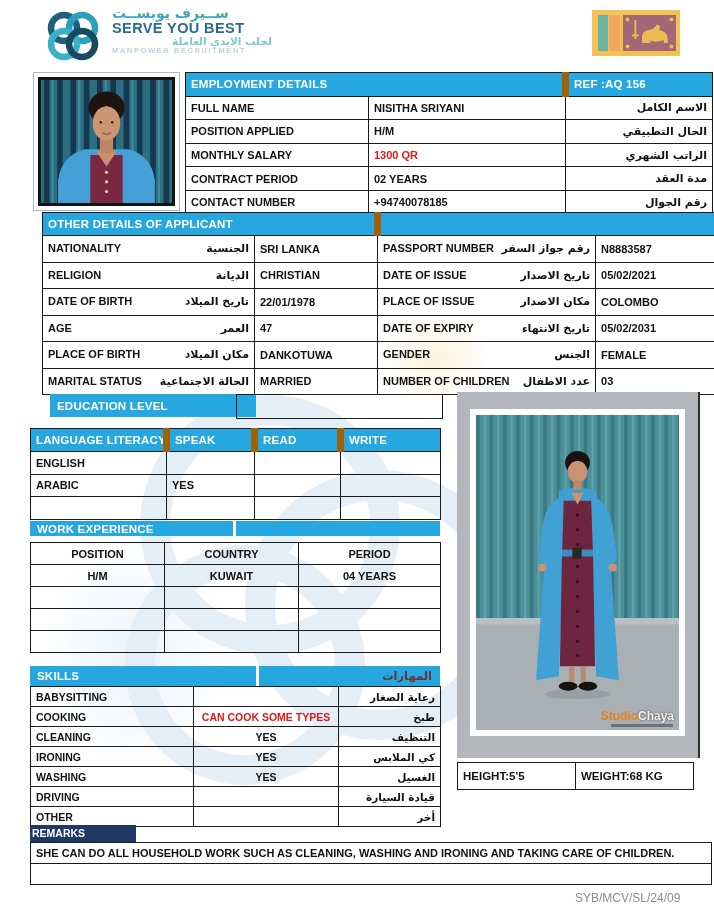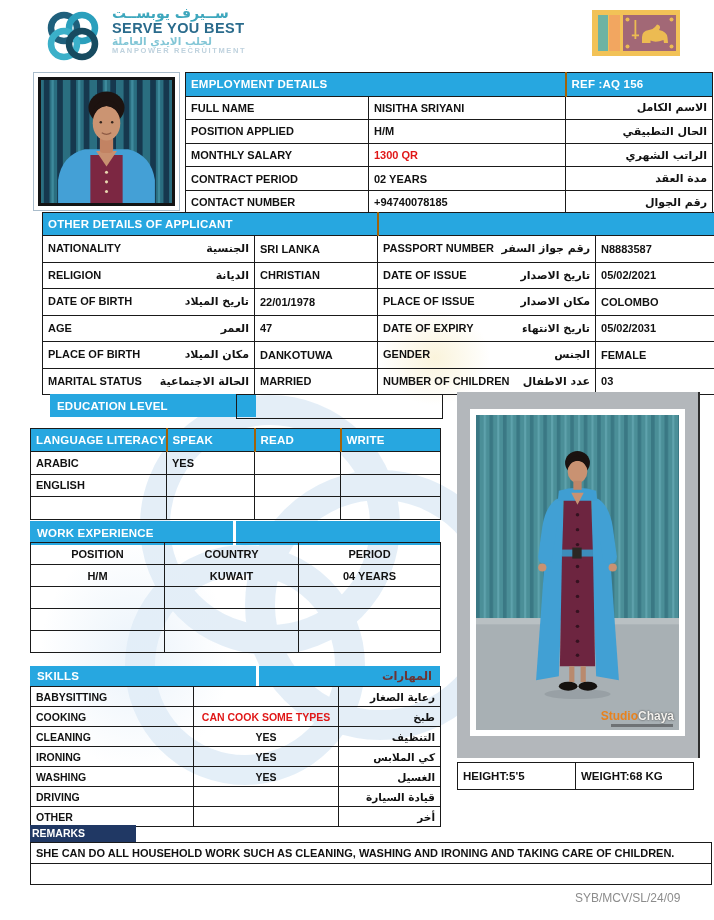--- a/index.html
+++ b/index.html
@@ -10,28 +10,28 @@
   .blob-y{position:absolute;left:380px;top:310px;width:110px;height:95px;z-index:0;
           background:radial-gradient(closest-side,#f7ecc4,rgba(247,236,196,0));opacity:.6;}
   .blob-b{position:absolute;left:40px;top:540px;width:190px;height:230px;z-index:0;
           background:radial-gradient(closest-side,#e2eef9,rgba(226,238,249,0));opacity:.7;}
   .sec{position:absolute;z-index:1;}
   
   .logo-icon{position:absolute;left:38px;top:7px;width:70px;height:56px;}
   .logo-text{position:absolute;left:112px;top:6px;width:220px;line-height:1.05;}
   .logo-ar1{font-family:"DejaVu Sans",sans-serif;font-weight:700;font-size:14px;color:#3ea7bd;}
   .logo-en1{font-weight:700;font-size:14.5px;color:#2a6b8c;letter-spacing:.4px;}
-  .logo-ar2{font-family:"DejaVu Sans",sans-serif;font-weight:700;font-size:10.5px;color:#82c6d6;}
+  .logo-ar2{font-family:"DejaVu Sans",sans-serif;font-weight:700;font-size:10.5px;color:#82c6d6;text-align:center;}
   .logo-en2{font-weight:700;font-size:7.5px;color:#bfd2de;letter-spacing:1.6px;}
   .flag{position:absolute;left:592px;top:10px;width:88px;height:46px;}
   
   table{border-collapse:collapse;table-layout:fixed;}
   td{border:1.5px solid #1a1a1a;font-weight:700;font-size:11px;color:#111;padding:0 5px;background:transparent;overflow:hidden;white-space:nowrap;}
   .th{background:#27a7e0;color:#fff;font-size:11.5px;letter-spacing:.2px;}
-  .wdiv{border-right:2px solid #a16207;}
+  .wdiv{border-right:7px solid #a16207;}
   .ar{font-family:"DejaVu Sans",sans-serif;font-weight:700;font-size:11px;}
   .red{color:#e01717;}
   .ctr{text-align:center;}
   .rgt{text-align:right;}
   .split .en{float:left;}
   .split .arr{float:right;font-family:"DejaVu Sans",sans-serif;}
   
   .bar{position:absolute;background:#27a7e0;color:#fff;font-weight:700;font-size:11.5px;letter-spacing:.2px;z-index:1;}
   .bar .t{position:absolute;left:7px;top:50%;transform:translateY(-52%);}
   .bar .gap{position:absolute;top:0;bottom:0;width:3px;background:#fff;}
@@ -288,41 +288,41 @@
         <col style="width:100px">
       </colgroup>
     <tbody>
         <tr>
       <td class="th wdiv">LANGUAGE LITERACY</td>
       <td class="th wdiv">SPEAK</td>
       <td class="th wdiv">READ</td>
       <td class="th">WRITE</td>
     </tr>
     <tr>
+      <td>ENGLISH</td>
+      <td></td>
+      <td></td>
+      <td></td>
+    </tr>
+    <tr>
       <td>ARABIC</td>
       <td>YES</td>
       <td></td>
       <td></td>
     </tr>
     <tr>
-      <td>ENGLISH</td>
-      <td></td>
-      <td></td>
-      <td></td>
-    </tr>
-    <tr>
-      <td></td>
-      <td></td>
-      <td></td>
-      <td></td>
-    </tr>
-  </tbody>
-    </table>
-
-  <div class="bar" style="left:30px;top:521px;width:410px;height:24px;">
+      <td></td>
+      <td></td>
+      <td></td>
+      <td></td>
+    </tr>
+  </tbody>
+    </table>
+
+  <div class="bar" style="left:30px;top:521px;width:410px;height:15px;">
     <span class="t">WORK EXPERIENCE</span>
     <span class="gap" style="left:203px;"></span>
   </div>
   <table class="sec work" style="left:30px;top:542px;width:410px;">
     <colgroup>
         <col style="width:134px">
         <col style="width:134px">
         <col style="width:142px">
       </colgroup>
     <tbody>

